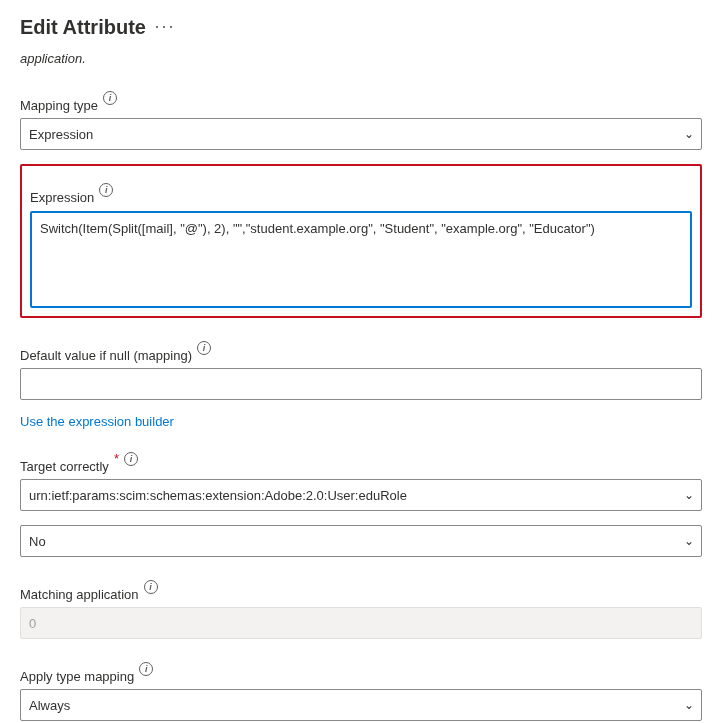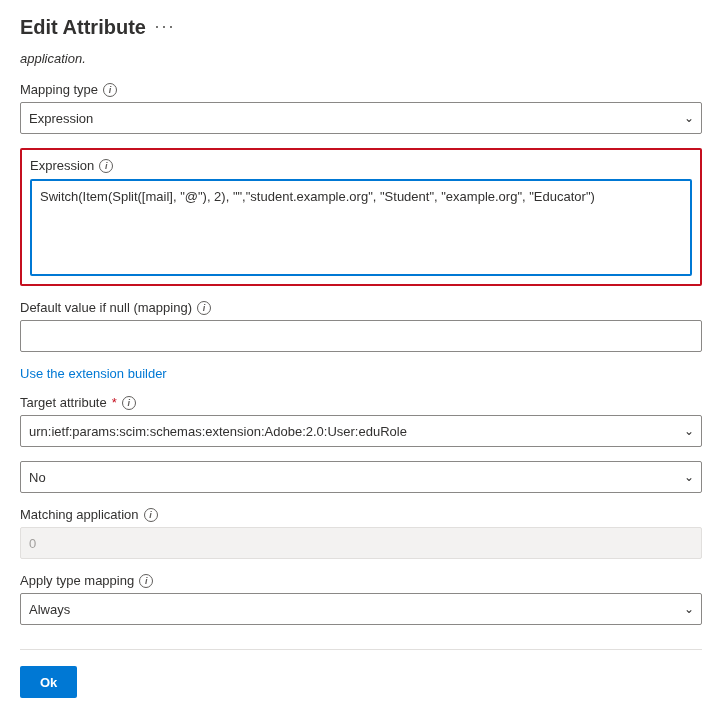--- a/index.html
+++ b/index.html
@@ -44,20 +44,21 @@
     .label-row {
       display: flex;
       align-items: center;
       gap: 5px;
       margin-bottom: 5px;
     }
     .field-label {
       font-size: 13px;
       font-weight: 400;
       color: #323130;
+      margin-top: 16px;
     }
     .required-star {
       color: #c50f1f;
       font-size: 13px;
     }
     .info-icon {
       display: inline-flex;
       align-items: center;
       justify-content: center;
       width: 14px;
@@ -215,26 +216,26 @@
   
   <div class="form-group">
     <div class="label-row">
       <span class="field-label">Default value if null (mapping)</span>
       <span class="info-icon">i</span>
     </div>
     <input type="text" class="text-input" value="" style="">
   </div>
 
   
-  <a class="link-text">Use the extension builder</a>
-
-  
-  <div class="form-group">
-    <div class="label-row">
-      <span class="field-label">Target attribute</span>
+  <a class="link-text">Use the expression builder</a>
+
+  
+  <div class="form-group">
+    <div class="label-row">
+      <span class="field-label">Target correctly</span>
       <span class="required-star">*</span>
       <span class="info-icon">i</span>
     </div>
     <div class="select-wrapper">
       <select class="select-field">
         <option value="urn:ietf:params:scim:schemas:extension:Adobe:2.0:User:eduRole">urn:ietf:params:scim:schemas:extension:Adobe:2.0:User:eduRole</option>
       </select>
       <span class="select-arrow">⌄</span>
     </div>
   </div>

